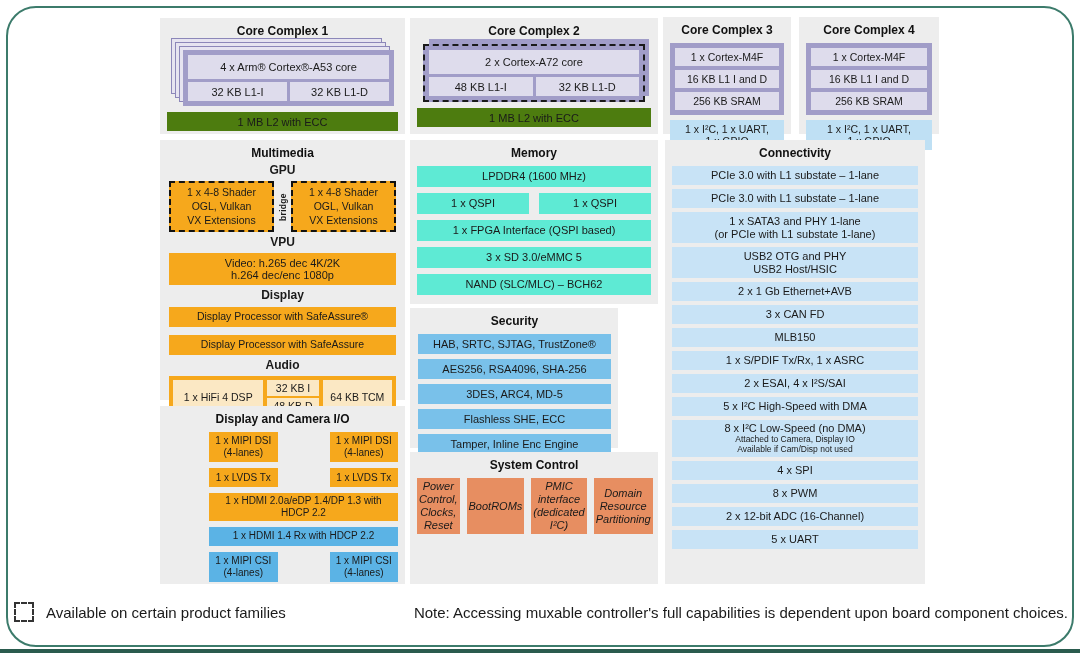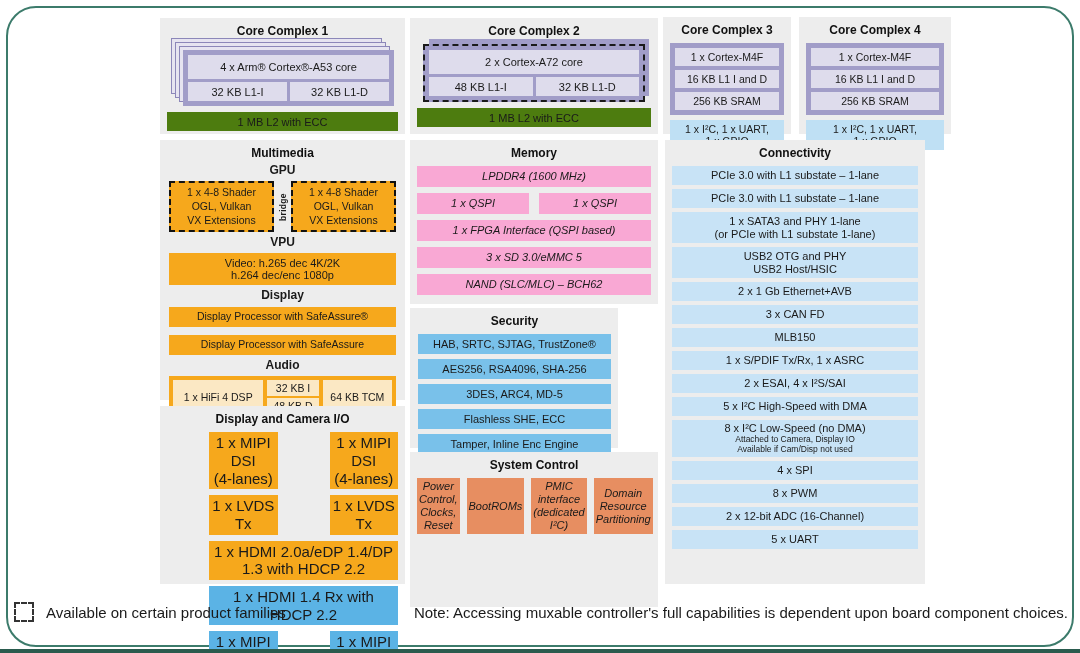--- a/index.html
+++ b/index.html
@@ -14,21 +14,21 @@
   
   .row{display:flex;align-items:center;justify-content:center;text-align:center;
        font-size:11px;line-height:1.18;white-space:pre-line;padding:2px 2px;box-sizing:border-box;}
   .pair{display:flex;gap:10px;}
   .pair>.row{flex:1;}
 
   
   .cc1{left:160px;top:18px;width:245px;height:116px;}
   .cc2{left:410px;top:18px;width:248px;height:116px;}
   .cc3{left:663px;top:17px;width:128px;height:117px;}
-  .cc4{left:799px;top:17px;width:152px;height:117px;}
+  .cc4{left:799px;top:17px;width:140px;height:117px;}
   .chip{background:#DEDCEC;display:flex;align-items:center;justify-content:center;
         font-size:11px;min-height:19px;text-align:center;}
   .chiprow{display:flex;gap:3px;}
   .chiprow>.chip{flex:1;}
   .stackwrap{position:relative;margin:12px 4px 4px 16px;height:56px;}
   .slayer{position:absolute;width:100%;height:100%;background:#E6E4F0;border:1px solid #8C87B9;box-sizing:border-box;}
   .s3{left:-12px;top:-12px;} .s2{left:-8px;top:-8px;} .s1{left:-4px;top:-4px;}
   .sfront{position:absolute;left:0;top:0;width:100%;height:100%;background:#A19DC8;
           box-sizing:border-box;padding:5px;display:flex;flex-direction:column;gap:3px;}
   .sfront .chip{flex:1;}
@@ -60,32 +60,32 @@
   .audiobox{background:#F6A81C;margin:0 2px;padding:4px;display:flex;gap:4px;}
   .acell{background:#FBE8C4;display:flex;align-items:center;justify-content:center;
          font-size:10.5px;text-align:center;}
   .a-dsp{flex:1.5;min-height:34px;} .a-tcm{flex:1.15;min-height:34px;}
   .amid{flex:0.85;display:flex;flex-direction:column;gap:2px;}
   .amid .acell{flex:1;}
 
   
   .dcio{left:160px;top:406px;width:245px;height:178px;display:flex;flex-direction:column;}
   .dcio .rows{display:flex;flex-direction:column;gap:6px;flex:1;}
-  .dcio .row{font-size:15px;margin-left:42px;}
+  .dcio .row{font-size:10px;margin-left:42px;}
   .dc-orange{background:#F6A81C;} .dc-blue{background:#5BB3E5;}
   .dc2{min-height:30px;} .dc1{min-height:19px;}
 
   
   .mem{left:410px;top:140px;width:248px;height:164px;}
   .mem .rows{display:flex;flex-direction:column;gap:6px;}
-  .mem .row{background:#f9a8d4;min-height:21px;font-style:italic;}
+  .mem .row{background:#5eead4;min-height:21px;}
   .sec{left:410px;top:308px;width:208px;height:140px;padding-left:8px;}
   .sec .rows{display:flex;flex-direction:column;gap:5px;}
   .sec .row{background:#79C1EA;min-height:20px;}
-  .sys{left:410px;top:452px;width:248px;height:155px;}
+  .sys{left:410px;top:452px;width:248px;height:132px;}
   .sys .rows{display:flex;flex-direction:row;gap:7px;font-style:italic;}
   .sys .row{background:#E78E61;min-height:20px;}
 
   
   .conn{left:665px;top:140px;width:260px;height:444px;}
   .conn .rows{display:flex;flex-direction:column;gap:4px;border-radius:7px;}
   .conn .row{background:#C8E3F6;min-height:19px;flex-direction:column;}
   .conn .m2{min-height:31px;}
   .subnote{font-size:8.5px;line-height:1.15;white-space:pre-line;}
 

